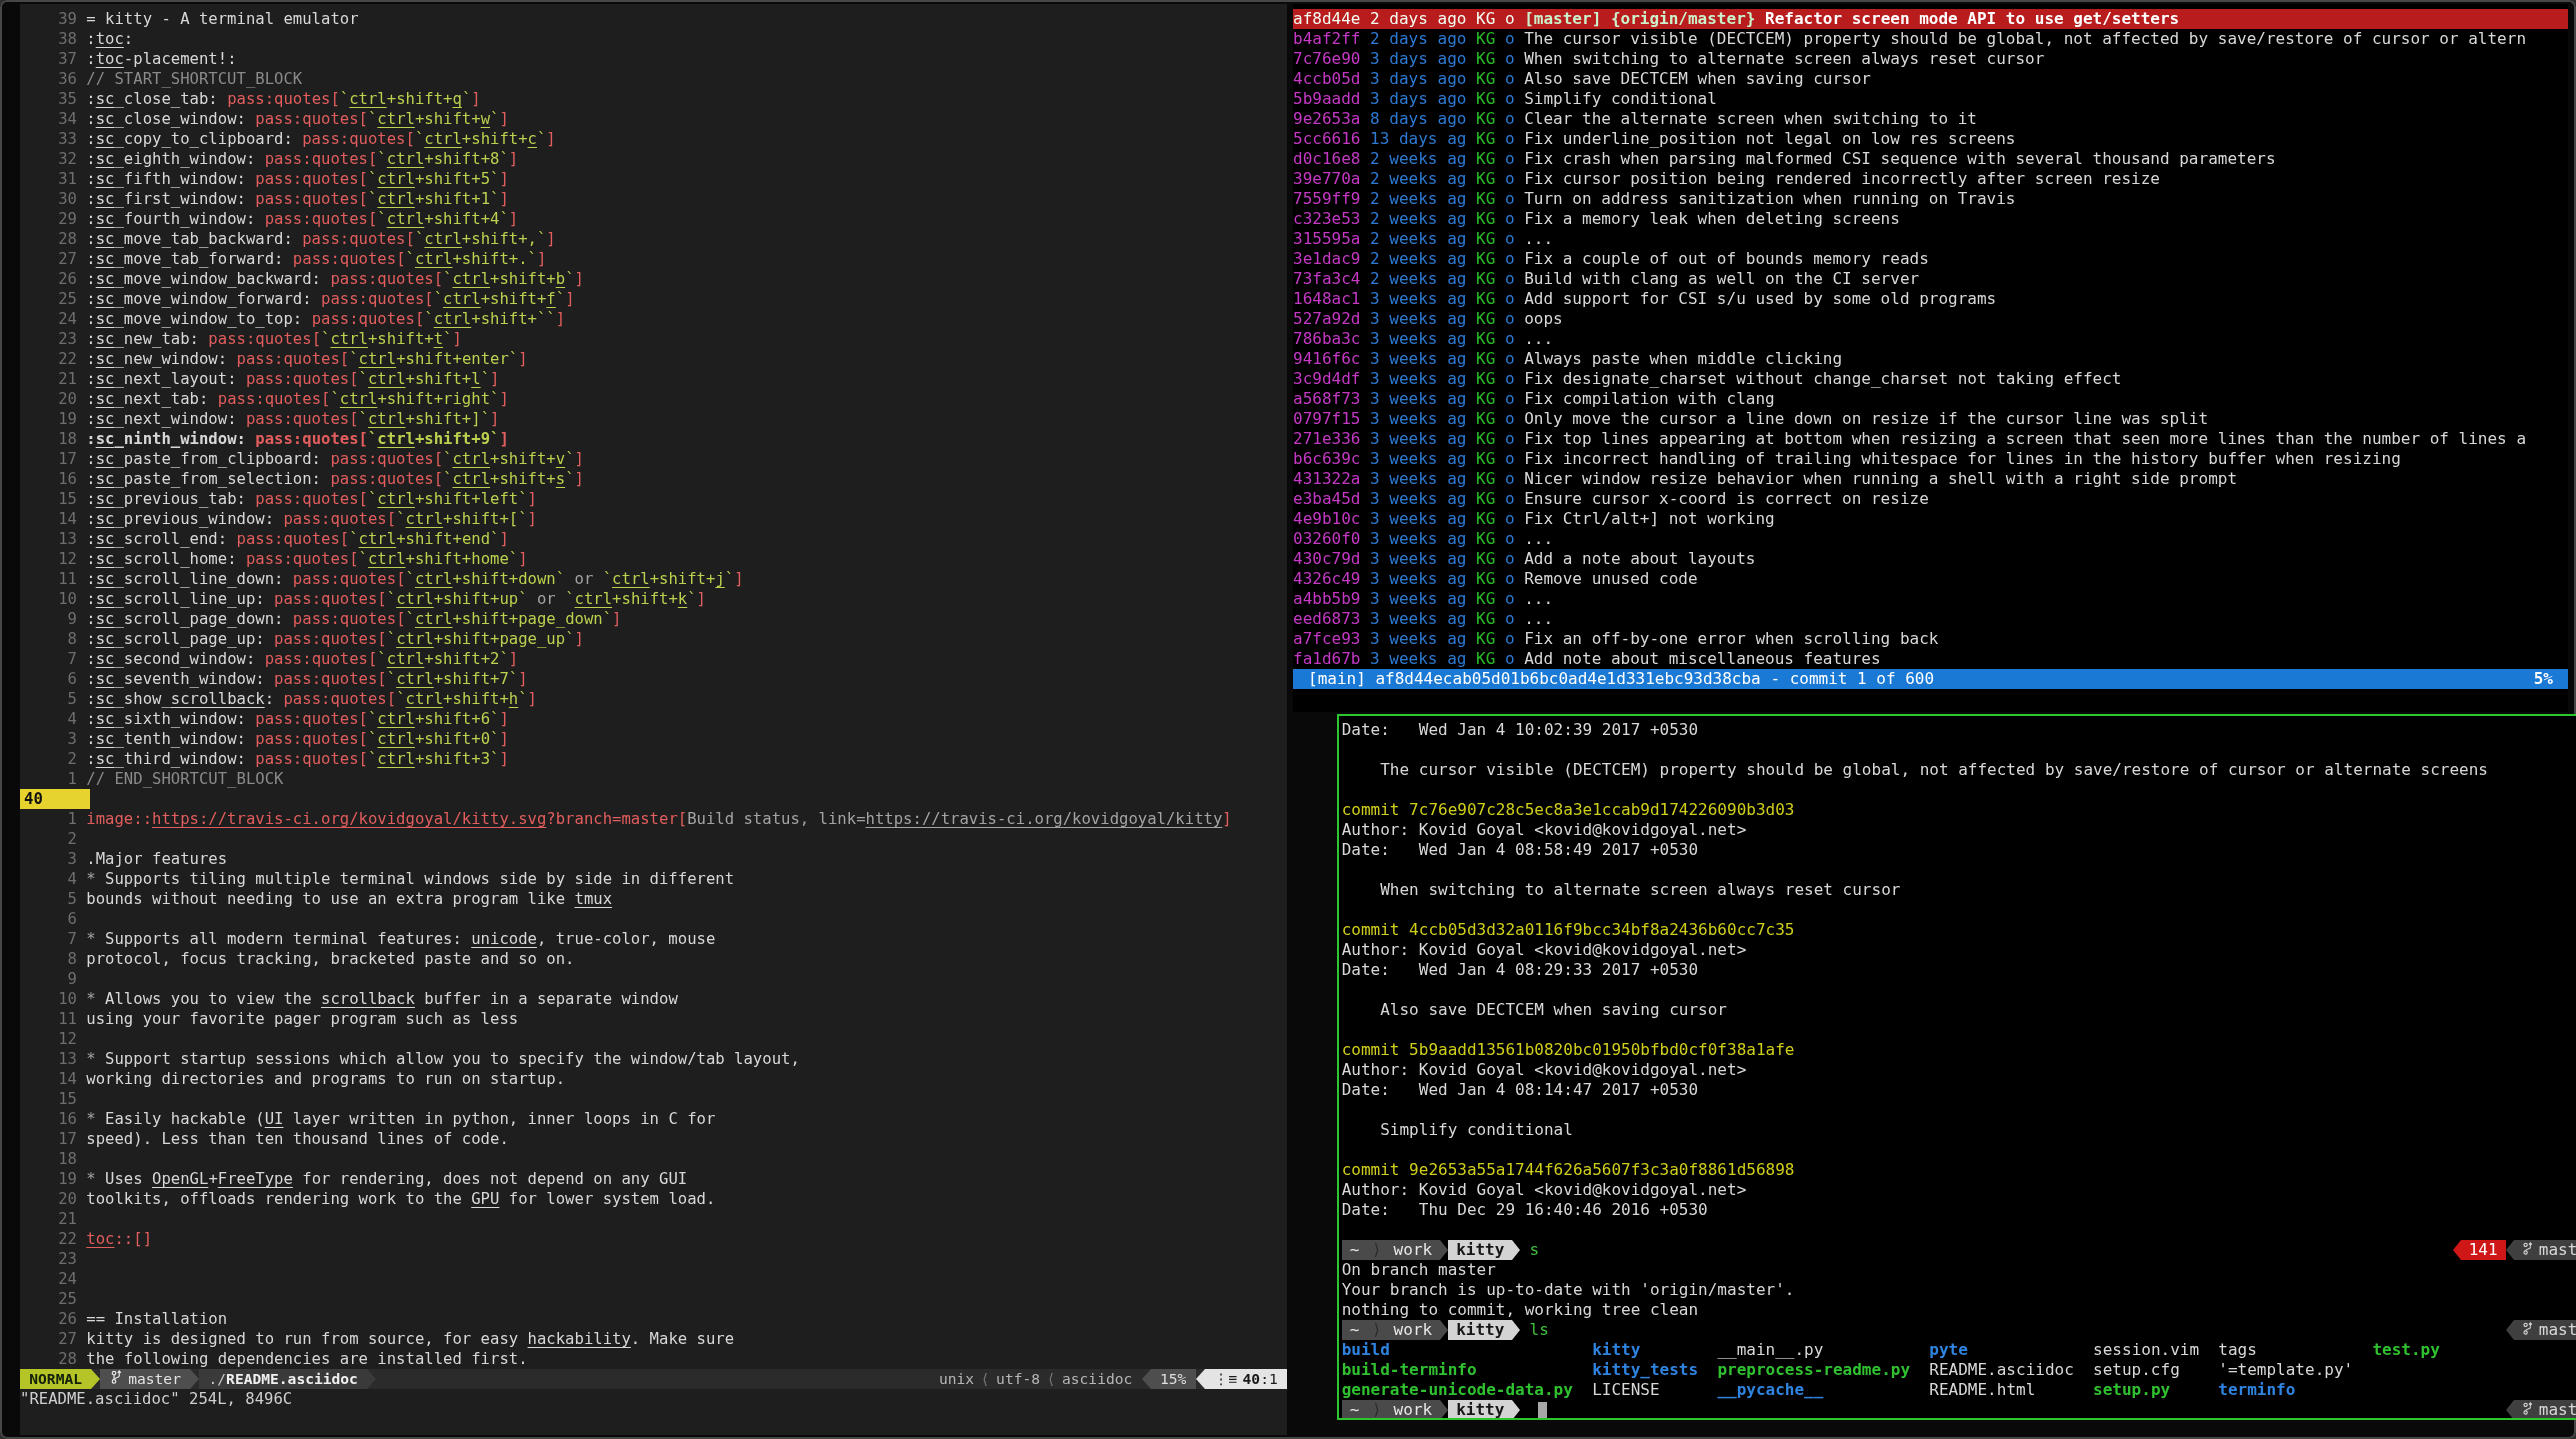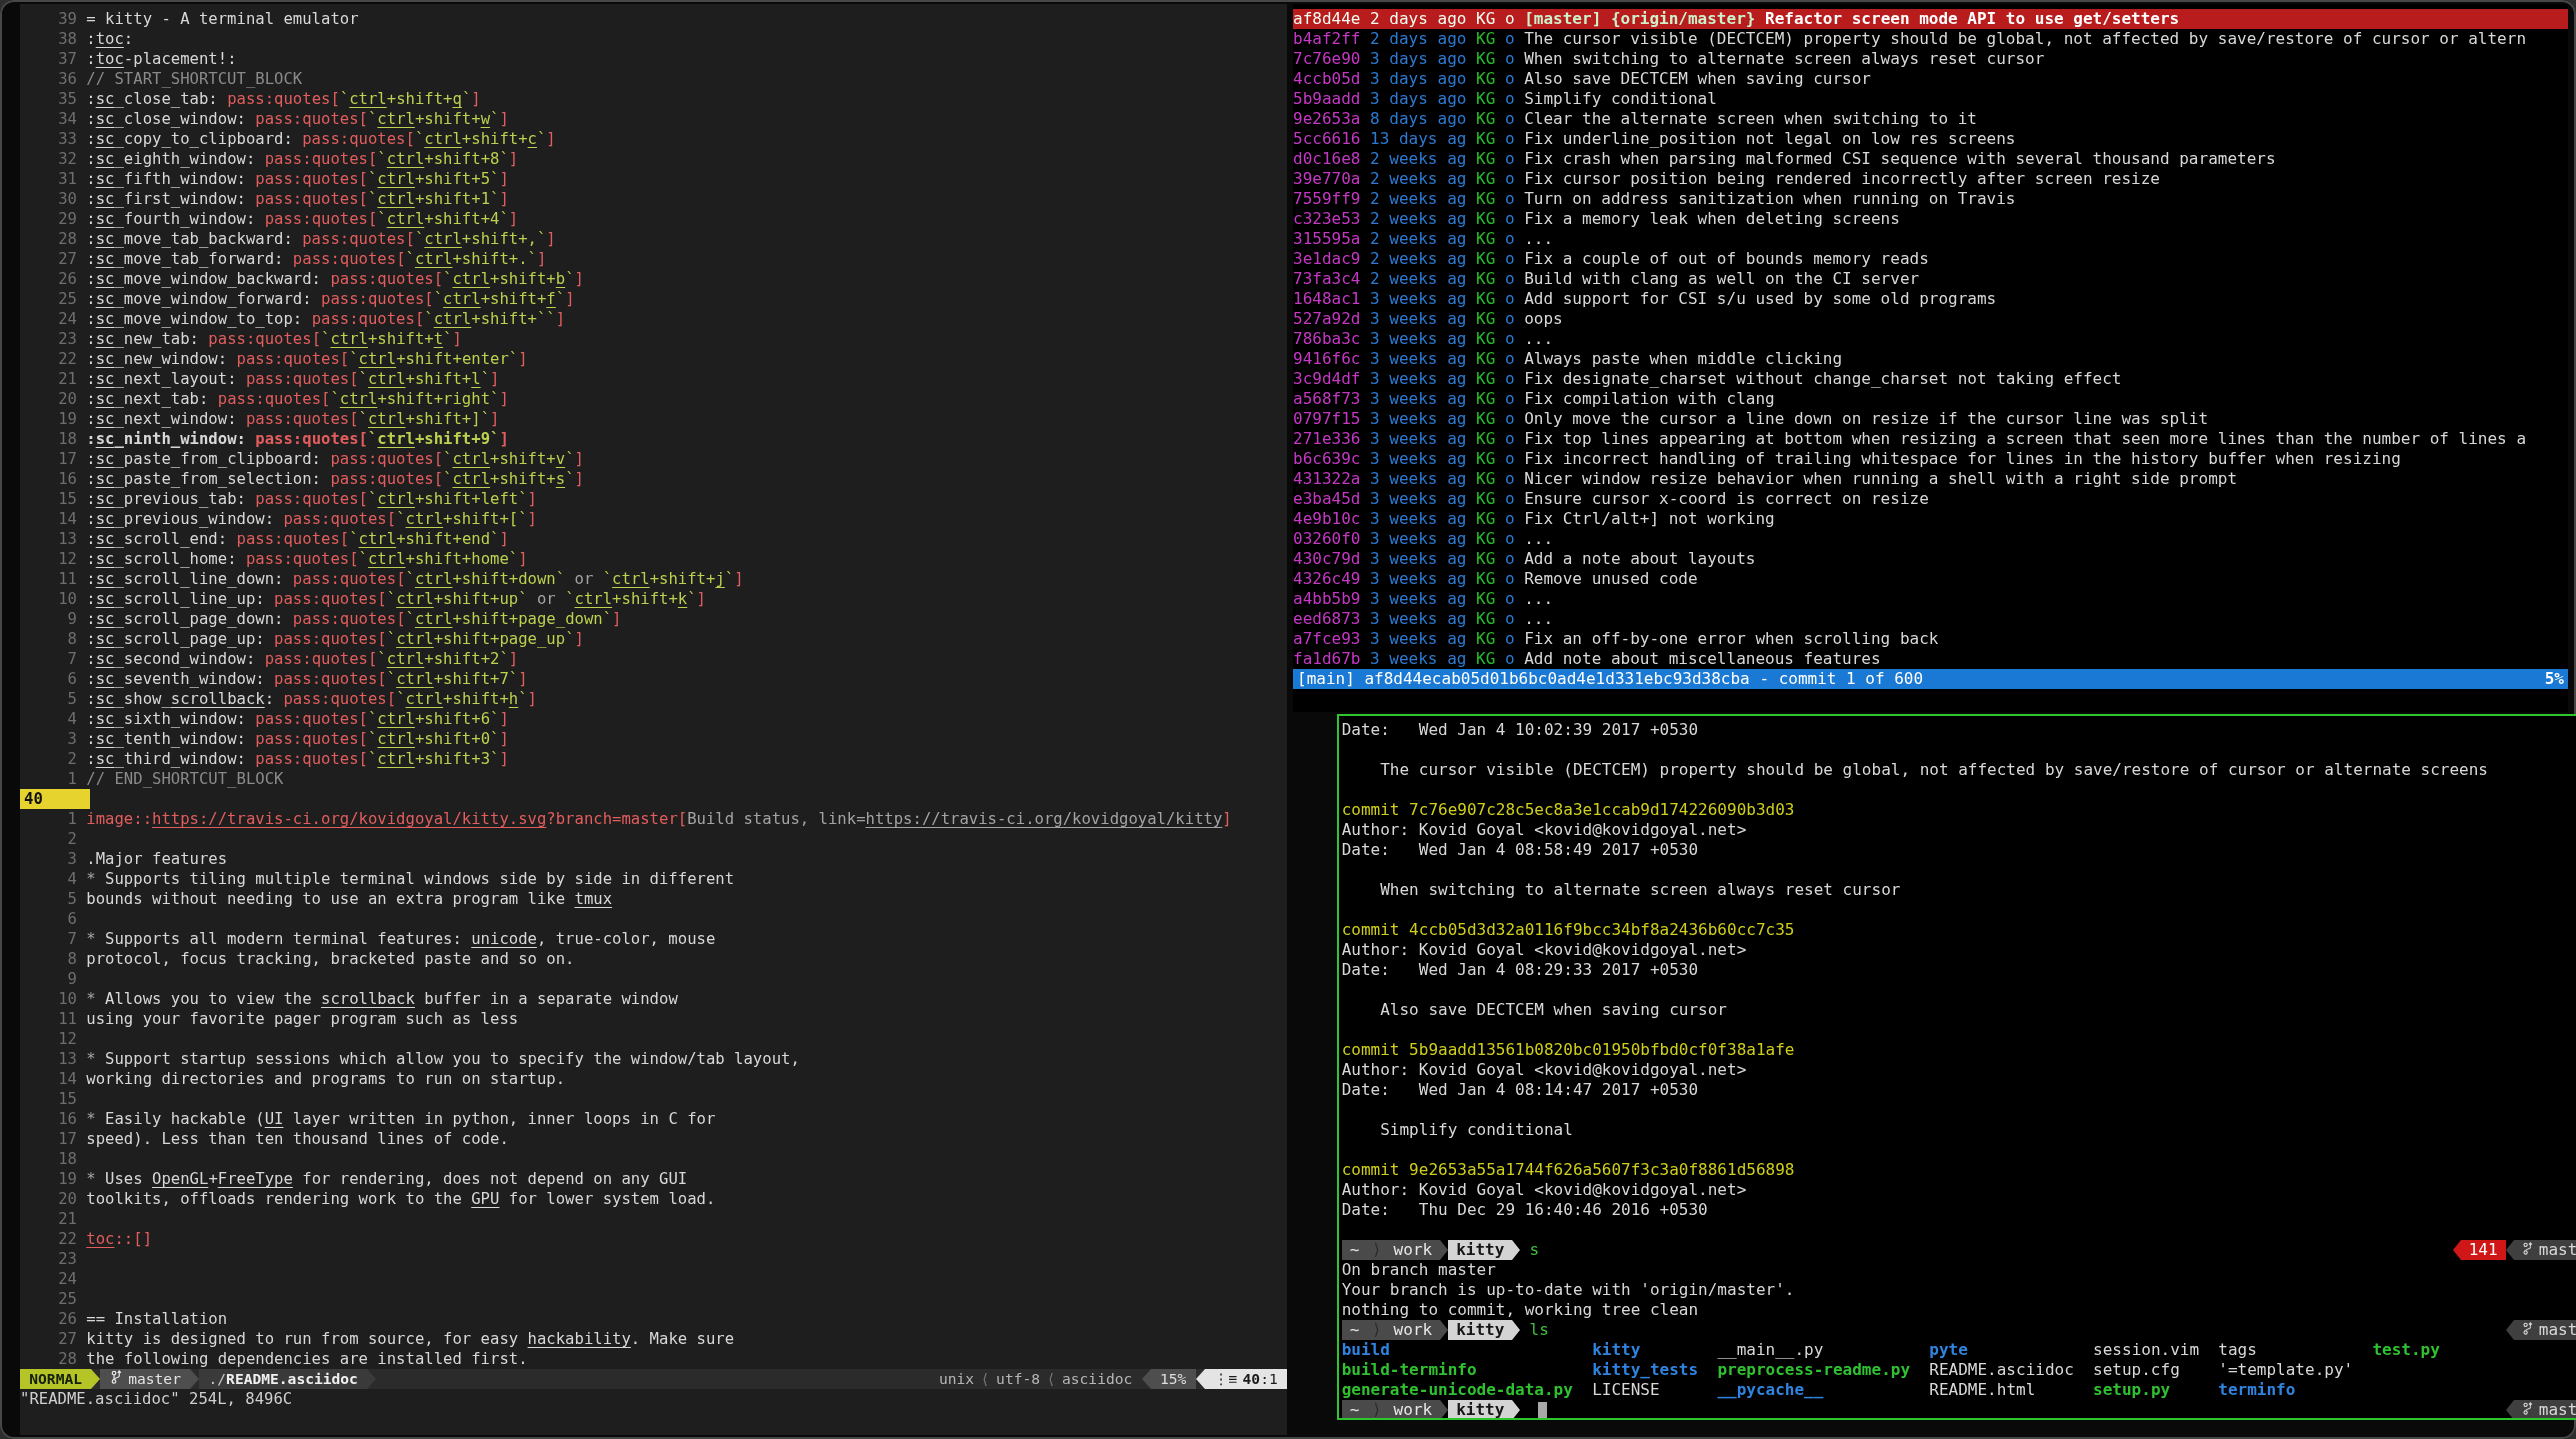--- a/index.html
+++ b/index.html
@@ -1,18 +1,18 @@
 <!DOCTYPE html>
 <html style="font-size:10.6px"><head>
 <meta charset="utf-8">
 <style>
   html,body{margin:0;padding:0;background:#2e2e2e;}
   #screen{
     position:relative;width:2576px;height:1439px;background:#090909;
-    border-radius:14px;box-shadow:inset 0 0 0 2px #474747;
+    border-radius:7px;box-shadow:inset 0 0 0 2px #474747;
     font-family:"DejaVu Sans Mono", monospace;overflow:hidden;
   }
   .pane{position:absolute;overflow:hidden;}
   
   #vim{left:20px;top:4px;width:1267px;height:1431px;background:#1e1e1e;font-size:15.6px;line-height:20px;}
   .vline{white-space:pre;height:20px;display:flex;}
   .gut{width:57px;flex:0 0 57px;text-align:right;padding-right:9.3px;color:#6e6e6e;}
   .gut.cur{background:#e6d32e;color:#111;font-weight:bold;text-align:left;padding-left:4px;}
   .vtxt{white-space:pre;}
   .boldline .vtxt span{font-weight:bold;}
@@ -37,21 +37,21 @@
   .posseg{background:#e4e4e4;color:#1a1a1a;}
   #cmdline{height:20px;color:#cfcfcf;white-space:pre;font-size:15.6px;}
   
   #tig{left:1293px;top:4px;width:1275px;height:708px;background:#000;font-size:16px;line-height:20px;}
   .trow{white-space:pre;height:20px;overflow:hidden;}
   .trow.sel{background:#b91c1c;}
   .th{color:#c438c4}.td{color:#2d7ad3}.ta{color:#27ba27}.tg{color:#2d7ad3}.tm{color:#d8d8d8}
   .sel .th,.sel .td,.sel .ta,.sel .tg{color:#f4fff4}
   .sel .tm{color:#ffffff;font-weight:bold}
   .sel .refs{color:#ccf2cc;font-weight:bold}
-  #tigbar{display:flex;background:#1a79d4;color:#fff;height:20px;white-space:pre;justify-content:space-between;padding:0 4px;}
+  #tigbar{display:flex;background:#1a79d4;color:#fff;height:20px;white-space:pre;justify-content:space-between;padding:0 15px;}
   #tigbar .pct{font-weight:bold;}
   
   #shell{left:1293px;top:714px;width:1271px;height:702px;background:#000;border:2px solid #2ec62e;font-size:16px;line-height:20px;margin-left:44px;}
   .srow{white-space:pre;height:20px;position:relative;overflow:hidden;}
   .y{color:#cfcf1b}
   .db{color:#2e84e0;font-weight:bold}.ex{color:#2fc12f;font-weight:bold}.pl{color:#d8d8d8}
   
   .prompt{display:flex;align-items:stretch;height:20px;}
   .pseg{display:flex;align-items:center;padding:0 8px;white-space:pre;}
   .pseg.dark{background:#4a4a4a;color:#e8e8e8;}

